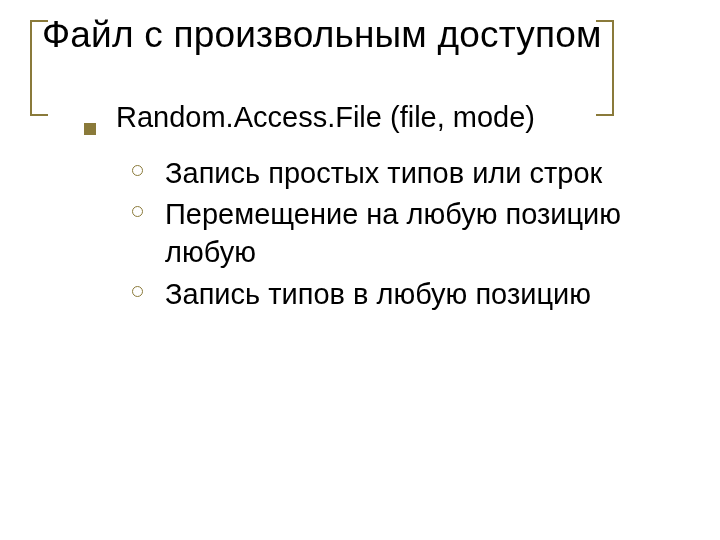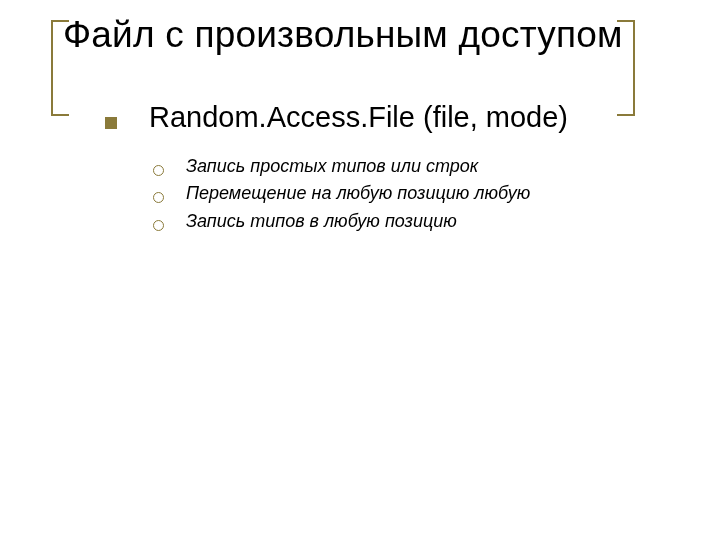--- a/index.html
+++ b/index.html
@@ -1,30 +1,30 @@
 <!DOCTYPE html>
 <html><head>
 <meta charset="utf-8">
 <style>
   * { margin: 0; padding: 0; box-sizing: border-box; }
   html, body { width: 720px; height: 540px; background: #ffffff; font-family: Arial, Helvetica, sans-serif; color: #000; }
-  .slide { position: relative; width: 680px; height: 540px; padding: 14px 40px 40px 61px; }
+  .slide { position: relative; width: 680px; height: 540px; padding: 14px 40px 40px 40px; }
   .title-wrap { position: relative; margin-left: 2px; }
   .title { font-size: 37px; line-height: 1.15; font-weight: 400; color: #000; letter-spacing: 0.2px; }
   .bracket-left, .bracket-right { position: absolute; }
   .bracket-left { left: -12px; top: 6px; }
   .bracket-right { left: 548px; top: 6px; }
   .content { margin-top: 42px; margin-left: 44px; }
-  .lvl1 { display: flex; align-items: center; gap: 12px; }
+  .lvl1 { display: flex; align-items: flex-end; }
   .lvl1 .sq { width: 12px; height: 12px; background: #8a7a3a; margin-top: 12px; margin-right: 20px; flex: 0 0 auto; }
   .lvl1 .txt { font-size: 29px; line-height: 1.25; }
   .sublist { margin-top: 20px; margin-left: 48px; }
   .lvl2 { display: flex; align-items: flex-start; margin-bottom: 4px; }
   .lvl2 .circ { width: 11px; height: 11px; border: 1.6px solid #8a7a3a; border-radius: 50%; margin-top: 10px; margin-right: 22px; flex: 0 0 auto; background: #fff; }
-  .lvl2 .txt { font-size: 18px; line-height: 1.3; max-width: 470px; font-style: italic; }
+  .lvl2 .txt { font-size: 29px; line-height: 1.3; max-width: 470px; }
 </style>
 </head>
 <body>
 
 <div class="slide">
 
   <div class="title-wrap">
     <svg class="bracket-left" width="24" height="96" viewBox="0 0 24 96">
       <path d="M18 0 L0 0 L0 96 L18 96" stroke="#8a7a3a" stroke-width="4" fill="none"></path>
     </svg>

